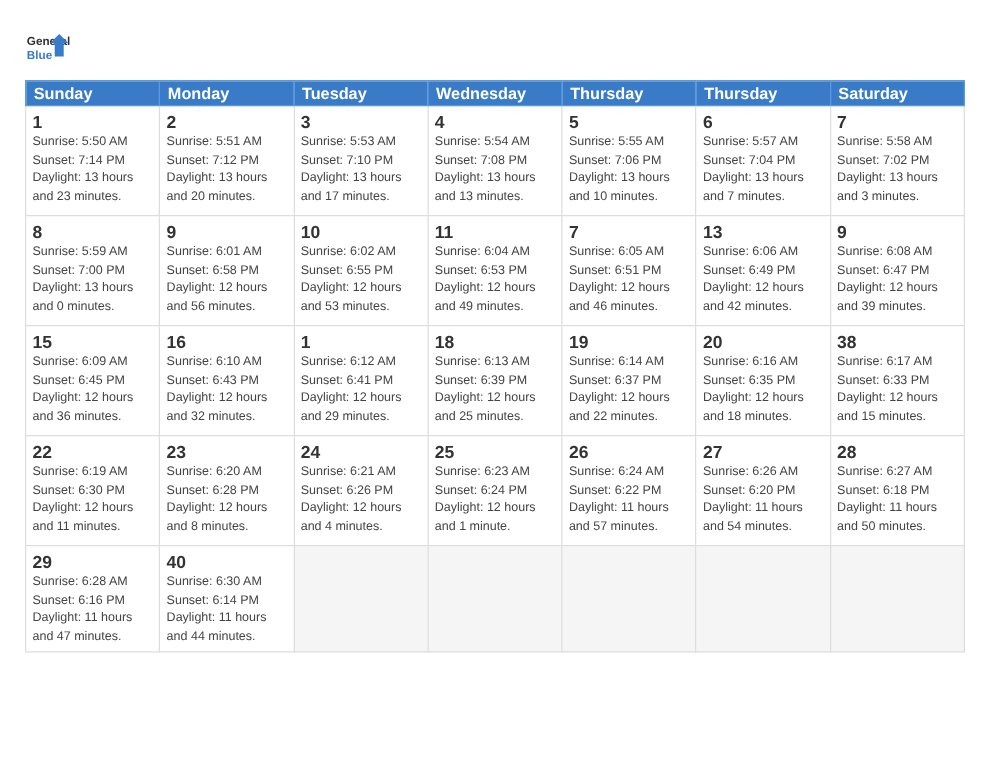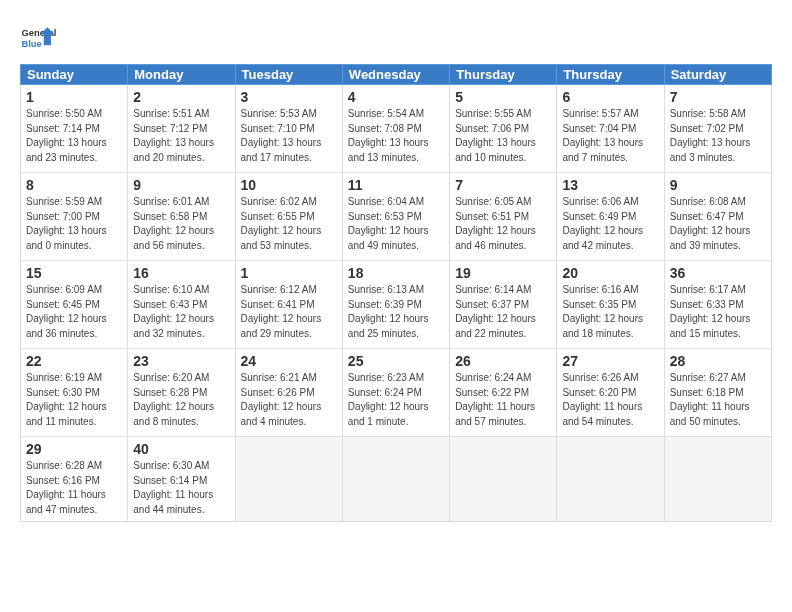--- a/index.html
+++ b/index.html
@@ -268,21 +268,21 @@
       </td>
         <td>
         <span class="day-number">20</span>
         <div class="day-info">
           Sunrise: 6:16 AM<br>
           Sunset: 6:35 PM<br>
           Daylight: 12 hours and 18 minutes.
         </div>
       </td>
         <td>
-        <span class="day-number">36</span>
+        <span class="day-number">38</span>
         <div class="day-info">
           Sunrise: 6:17 AM<br>
           Sunset: 6:33 PM<br>
           Daylight: 12 hours and 15 minutes.
         </div>
       </td>
       </tr>
       <tr>
         <td>
         <span class="day-number">22</span>

